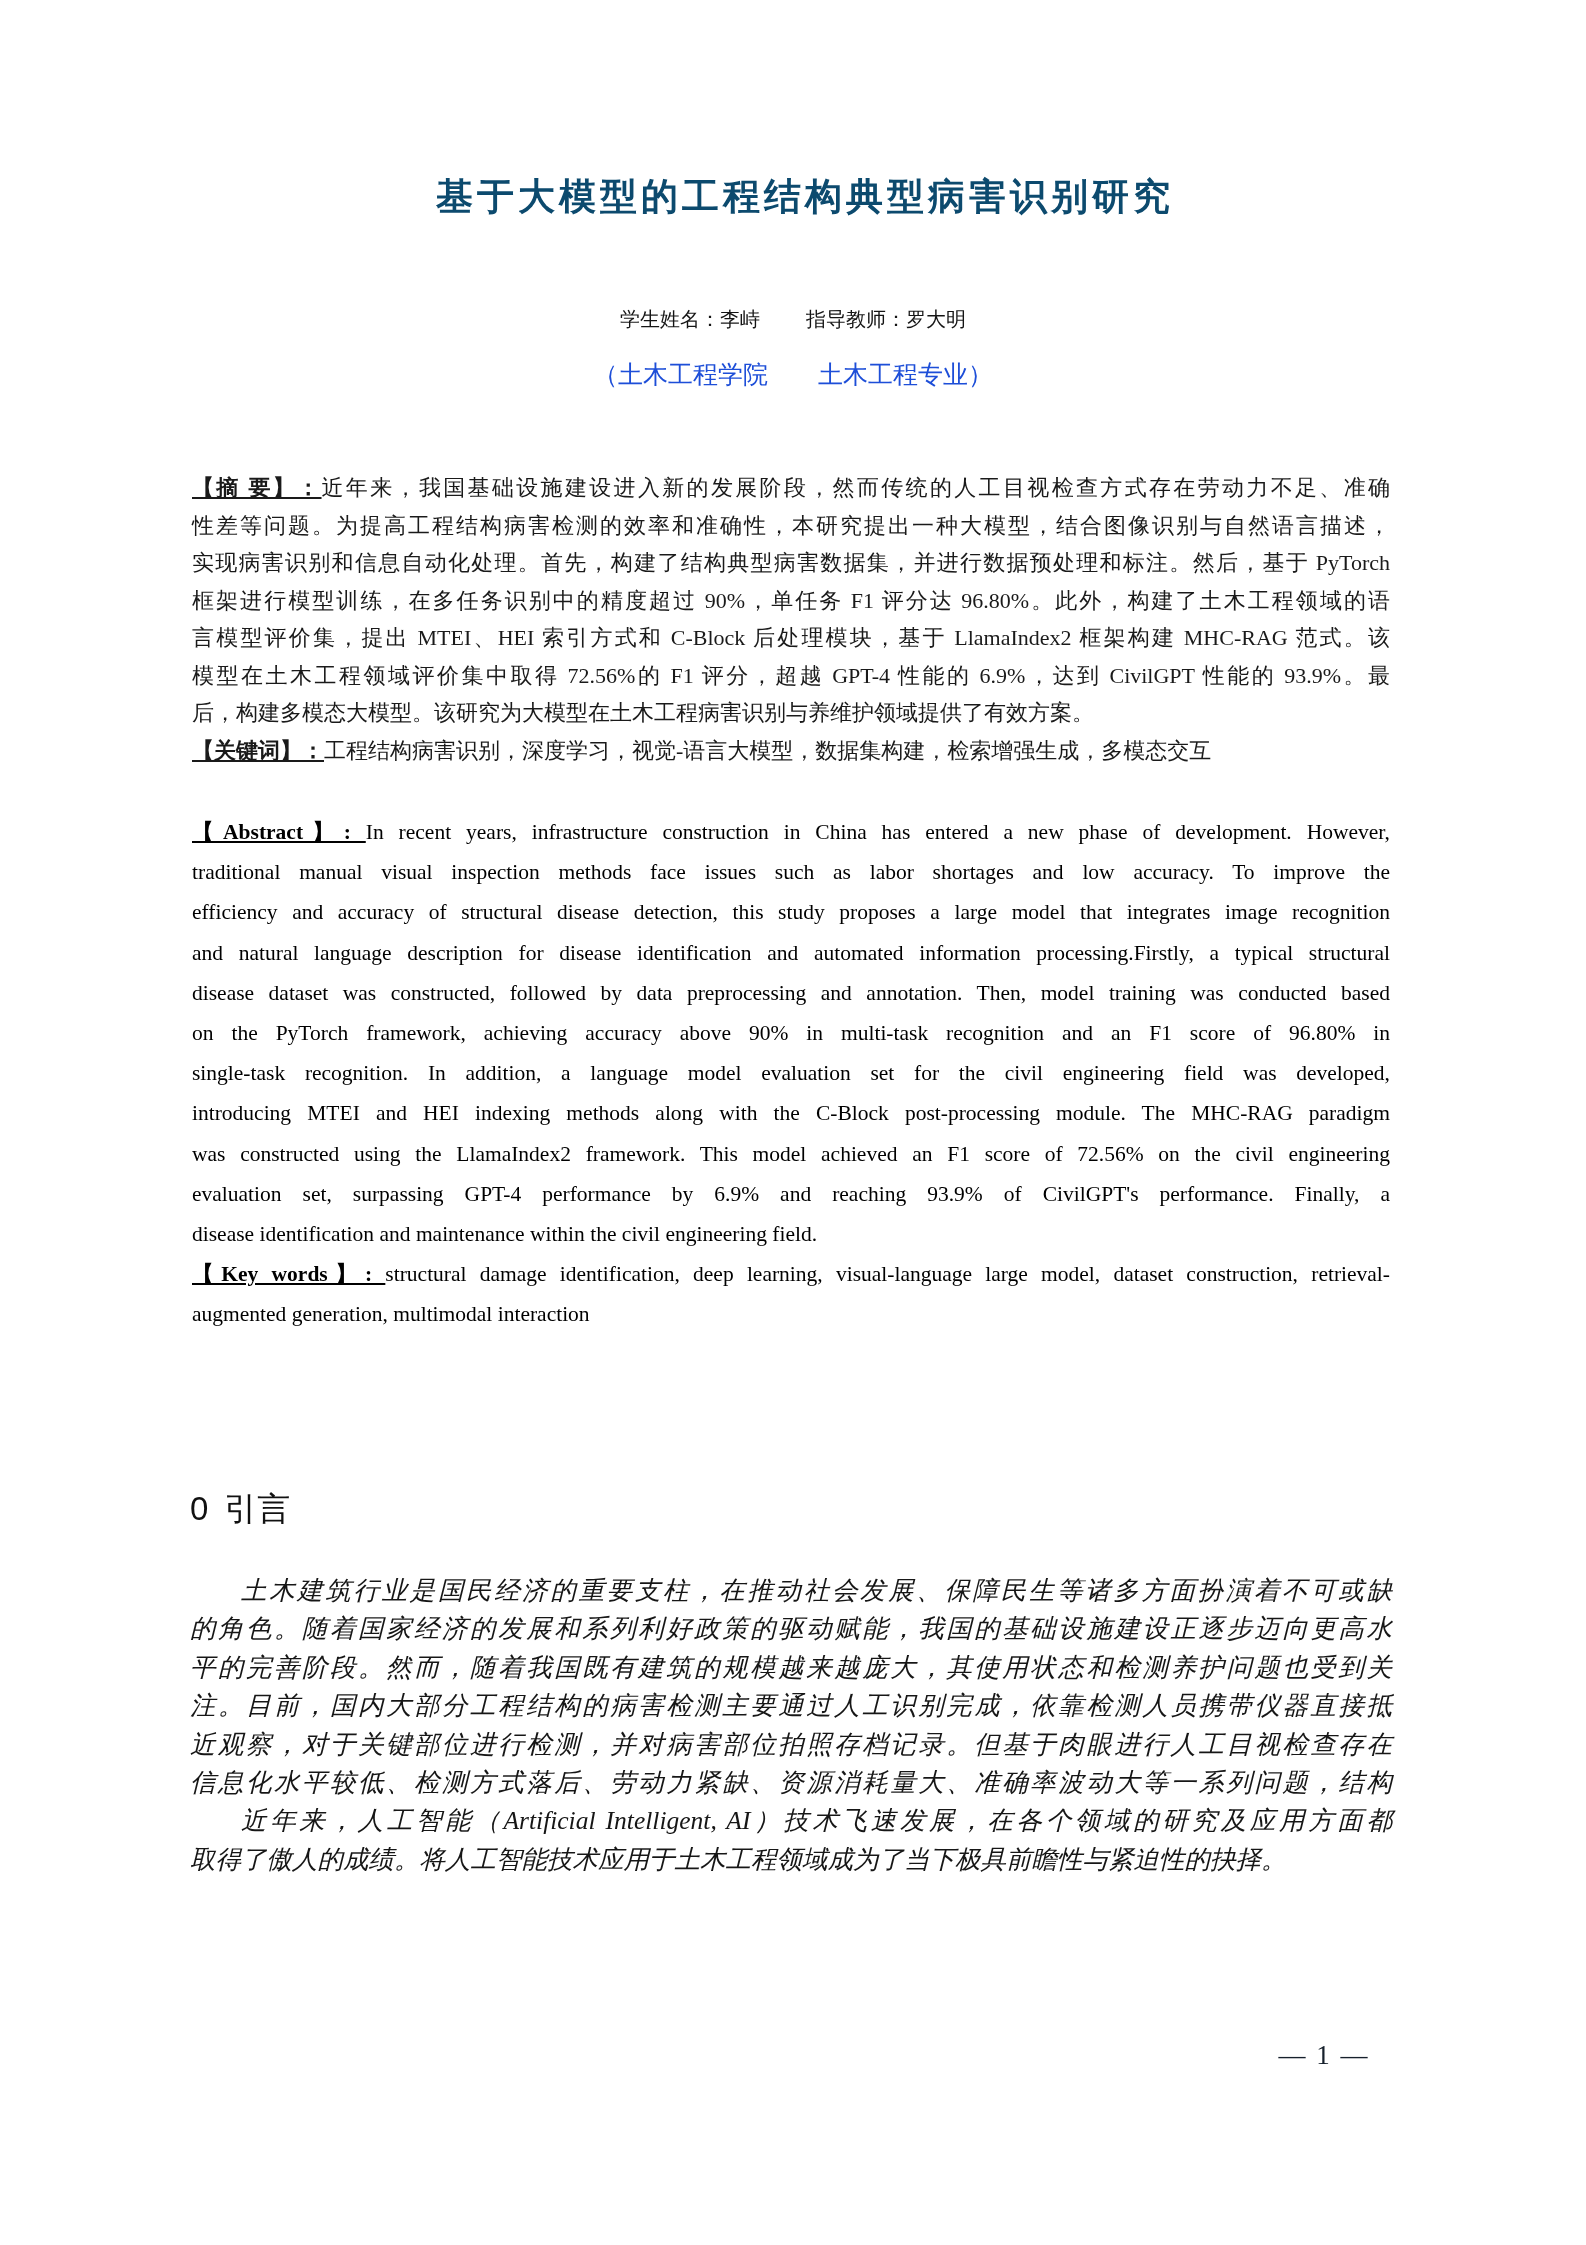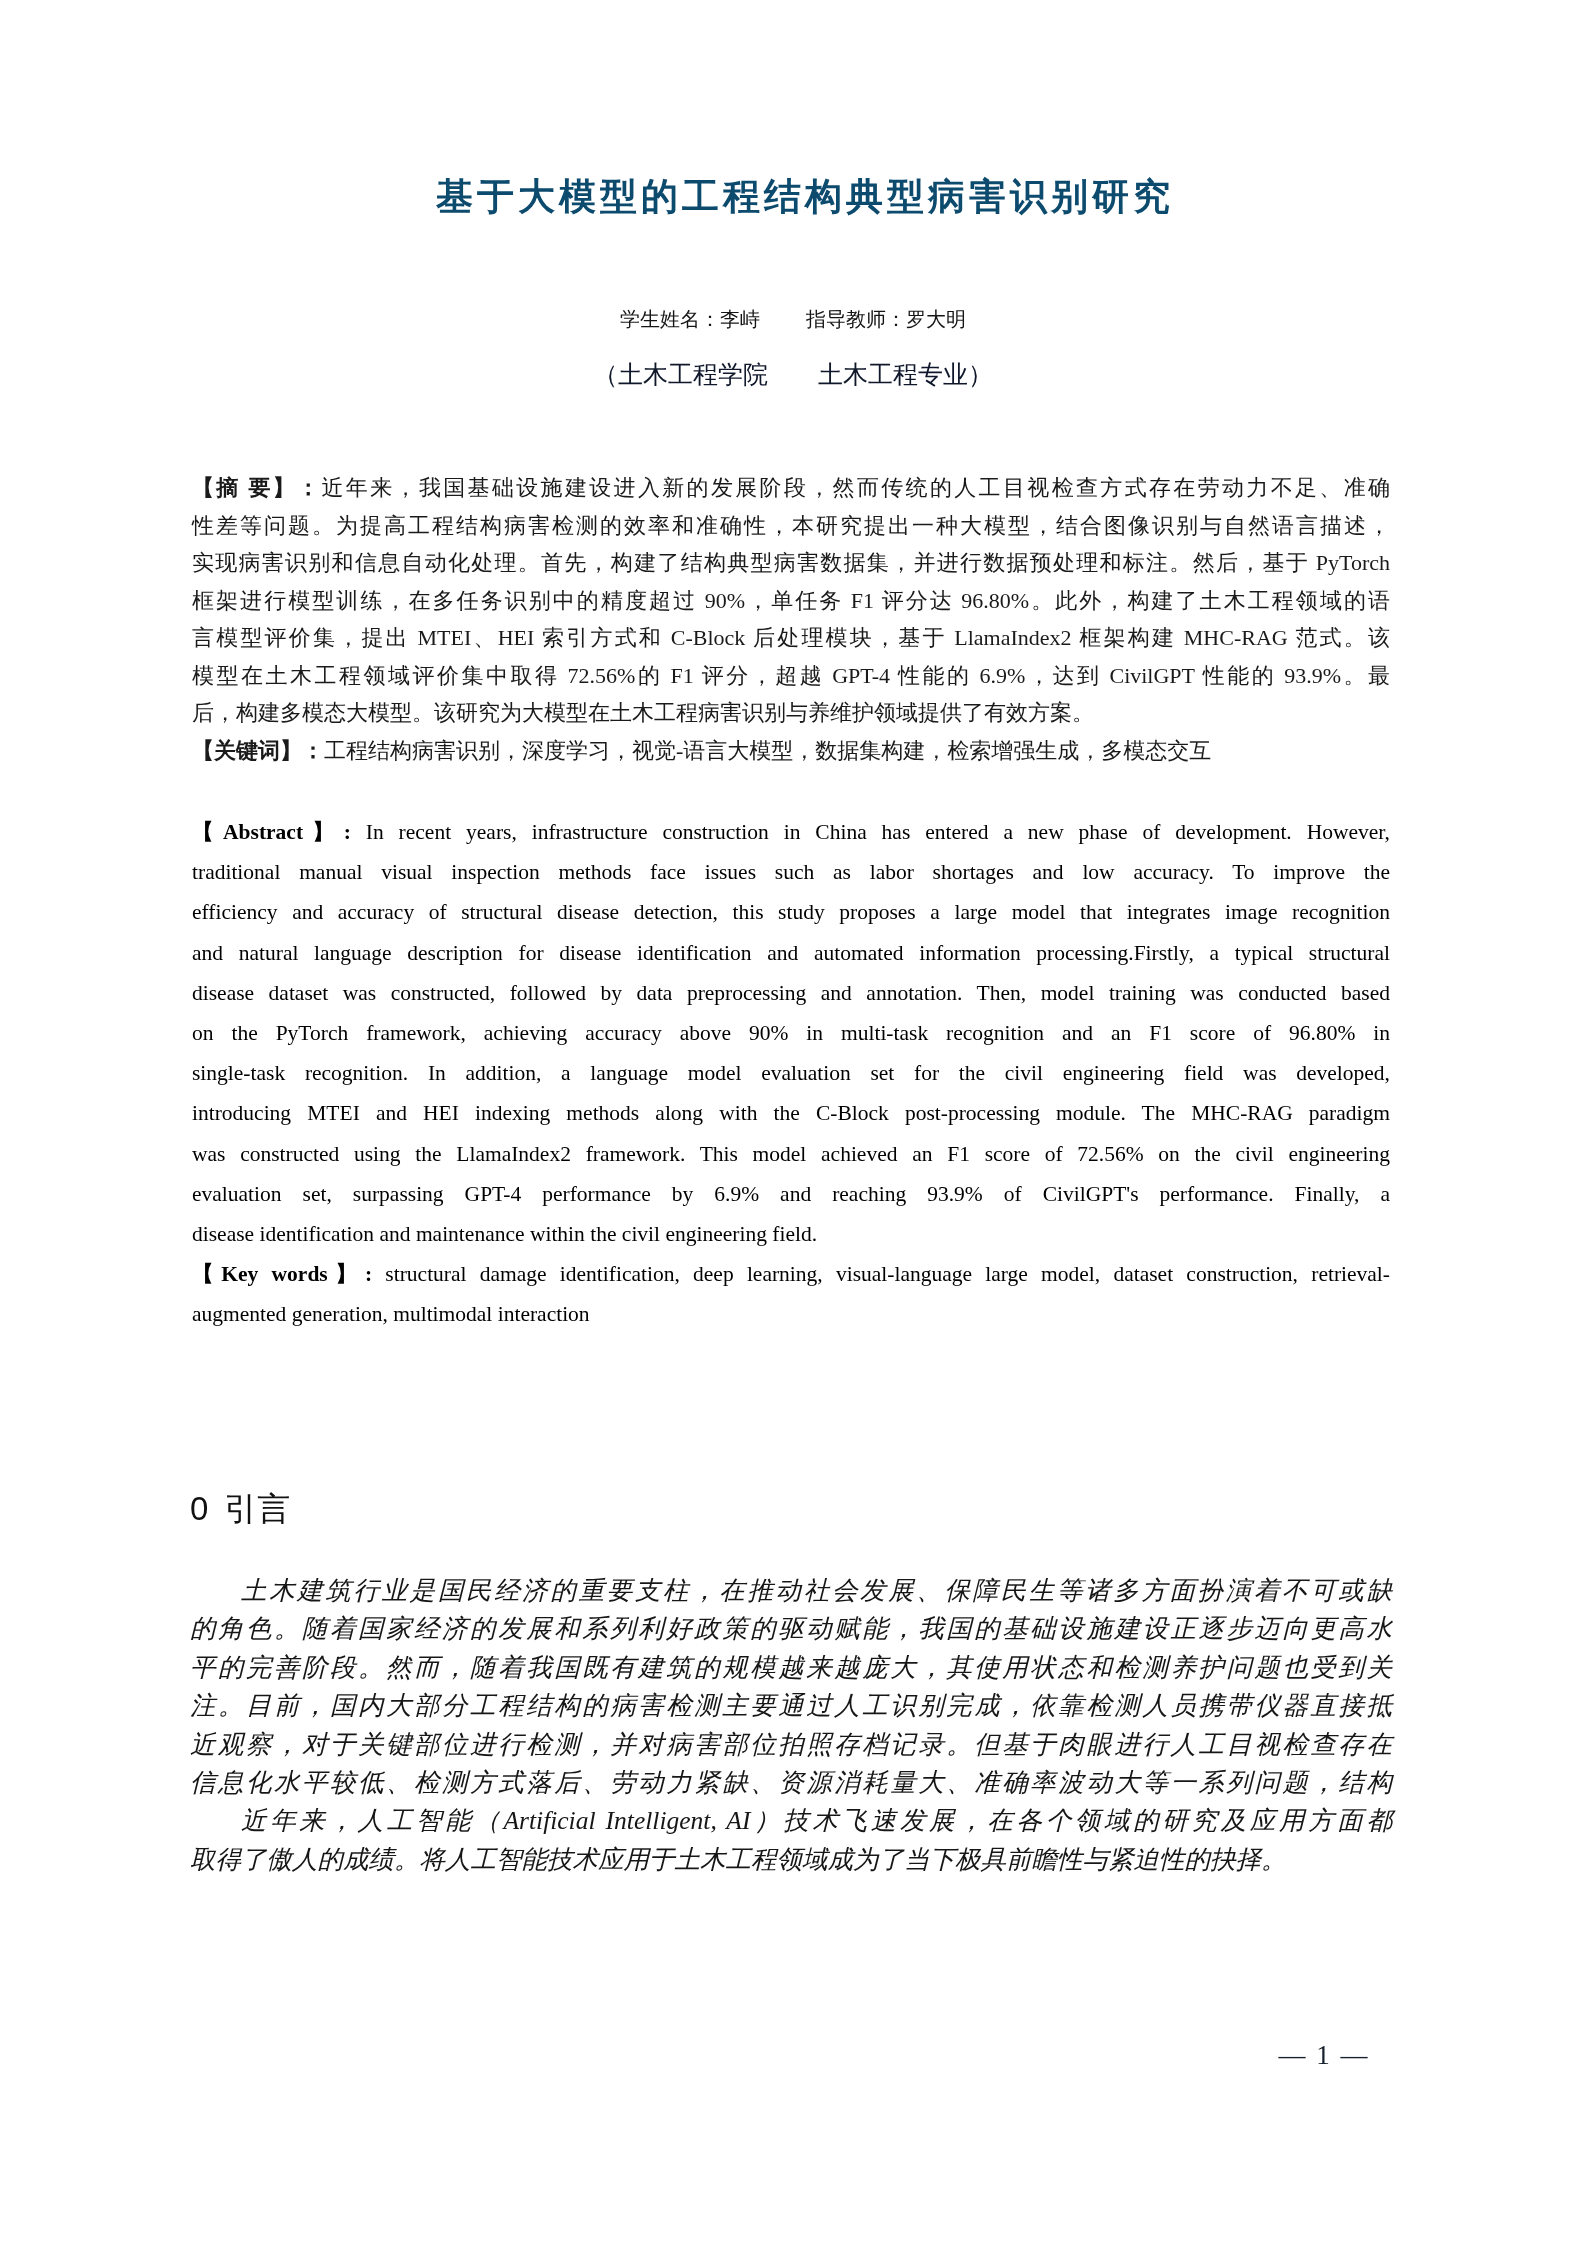--- a/index.html
+++ b/index.html
@@ -22,35 +22,35 @@
     margin-left: 12px;
   }
 
   .byline {
     position: absolute; top: 306px; left: 0; width: 100%;
     display: flex; justify-content: center; gap: 46px;
     font-size: 20px; color: #141414;
   }
   .affiliation {
     position: absolute; top: 358px; left: 0; width: 100%;
-    text-align: center; font-size: 25px; color: #0f172a;
+    text-align: center; font-size: 25px; color: #1d4ed8;
   }
 
   .abs-cn {
     position: absolute; left: 192px; top: 469px; width: 1198px;
     font-size: 22px; line-height: 37.5px; color: #1a1a1a;
   }
   .abs-en {
     position: absolute; left: 192px; top: 812px; width: 1198px;
     font-size: 21.5px; line-height: 40.2px; color: #000000;
   }
   .line { display: block; }
   .jl { text-align: justify; text-align-last: justify; }
   .ll { text-align: left; text-align-last: left; }
-  .lbl { font-weight: bold; }
+  .lbl { font-weight: bold; text-decoration: underline; }
 
   .section-heading {
     position: absolute; left: 190px; top: 1487px;
     display: flex; align-items: baseline; gap: 16px;
     font-family: "Liberation Sans", "DejaVu Sans", sans-serif;
     font-size: 33px; font-weight: 500; color: #111;
   }
 
   .intro {
     position: absolute; left: 190px; top: 1572px; width: 1202px;

